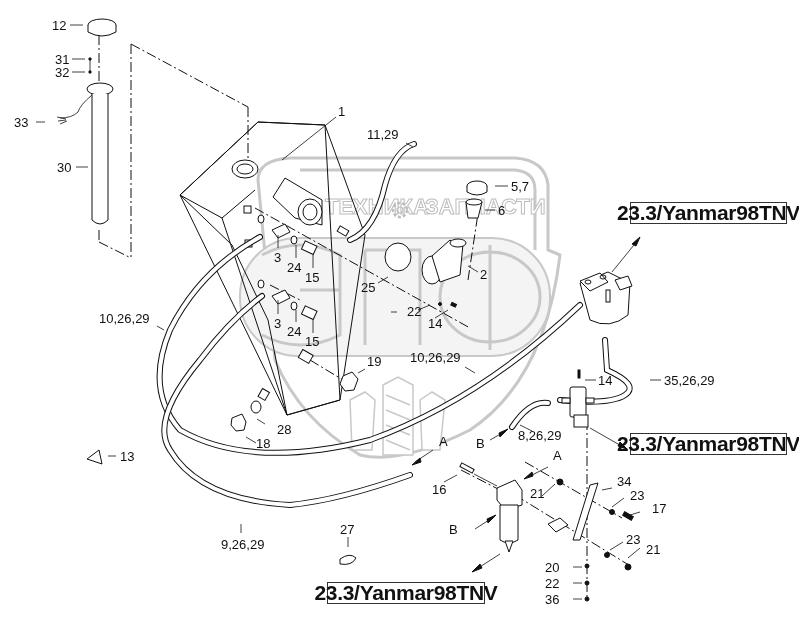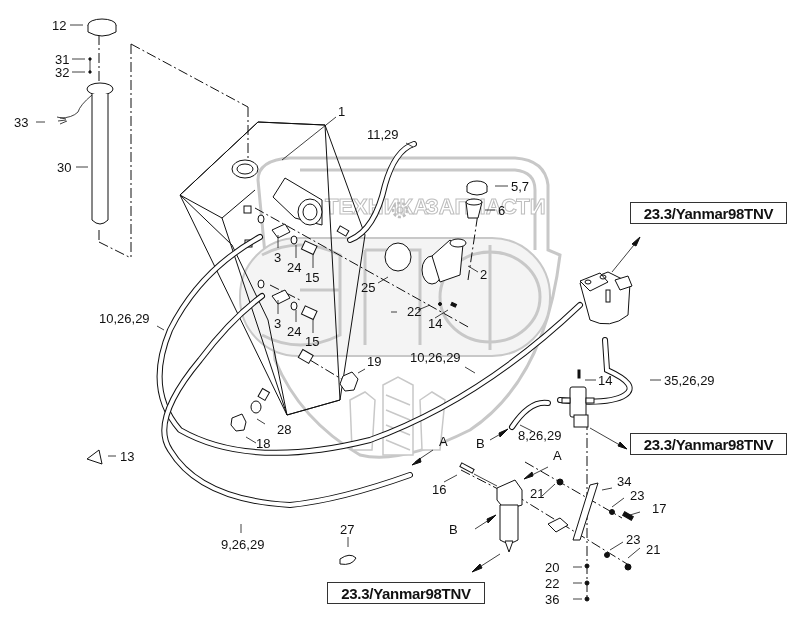--- a/index.html
+++ b/index.html
@@ -10,21 +10,21 @@
   .dash{fill:none;stroke:#111;stroke-width:1;stroke-dasharray:10 3 2 3;}
   .hose{fill:none;stroke:#111;stroke-width:6;stroke-linecap:round;}
   .hose-in{fill:none;stroke:#fff;stroke-width:4;stroke-linecap:round;}
   .part{fill:#fff;stroke:#111;stroke-width:1;}
   .solid{fill:#111;stroke:#111;stroke-width:1;}
   .wm{fill:none;stroke:#c8c8c8;stroke-width:3;}
   .wm-fill{fill:#f4f4f4;stroke:#c8c8c8;stroke-width:2;}
   .wmtxt{fill:#fff;stroke:#bdbdbd;stroke-width:1;font-family:"Liberation Sans",sans-serif;font-size:22px;font-weight:bold;}
   .lbl{font-family:"Liberation Sans",sans-serif;font-size:13px;fill:#111;}
   .ref-box{position:absolute;background:#fff;border:1.5px solid #333;box-sizing:border-box;
-           font-family:"Liberation Sans",sans-serif;font-weight:bold;font-size:15px;color:#111;
+           font-family:"Liberation Sans",sans-serif;font-weight:bold;font-size:21px;color:#111;
            display:flex;align-items:center;justify-content:center;cursor:pointer;letter-spacing:-0.3px;}
 </style>
 </head>
 <body>
 
 <svg id="diagram" viewBox="0 0 799 622" xmlns="http://www.w3.org/2000/svg">
 
   <g>
     <path class="wm" d="M258 180 Q258 160 290 158 L515 158 Q545 160 548 185 L548 250 L560 255 Q545 380 470 430 Q400 465 360 455 Q300 420 275 360 Z"></path>
     <path class="wm" d="M300 170 L515 170 Q535 172 535 190 L535 250"></path>

